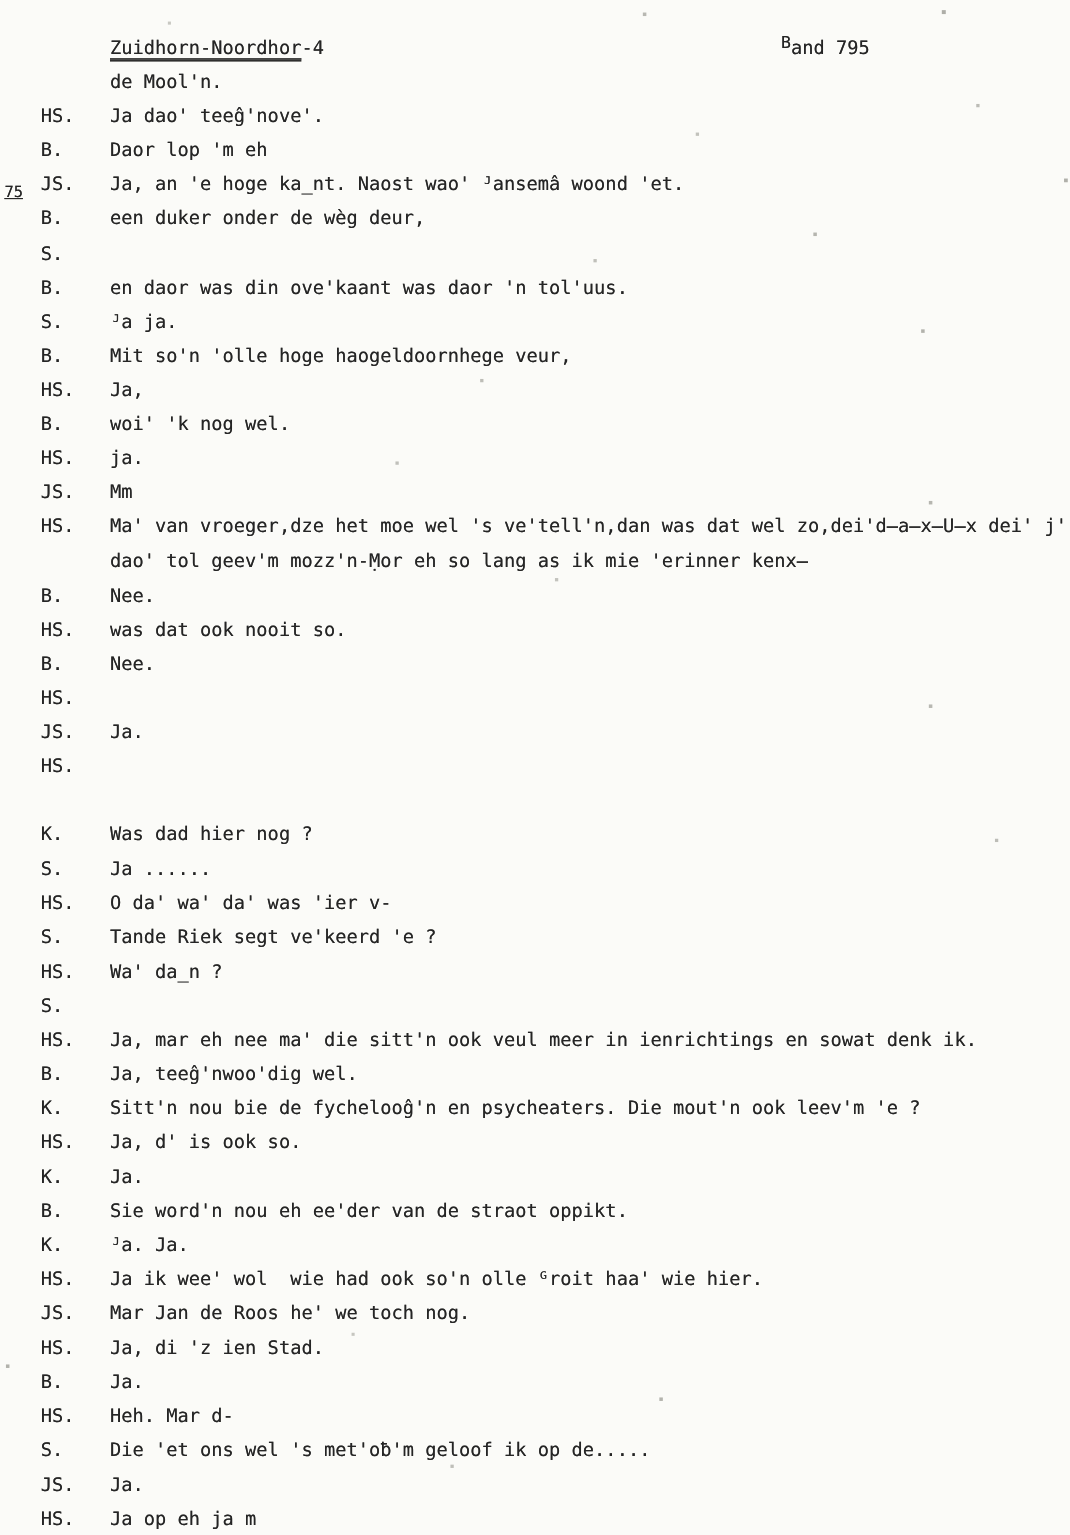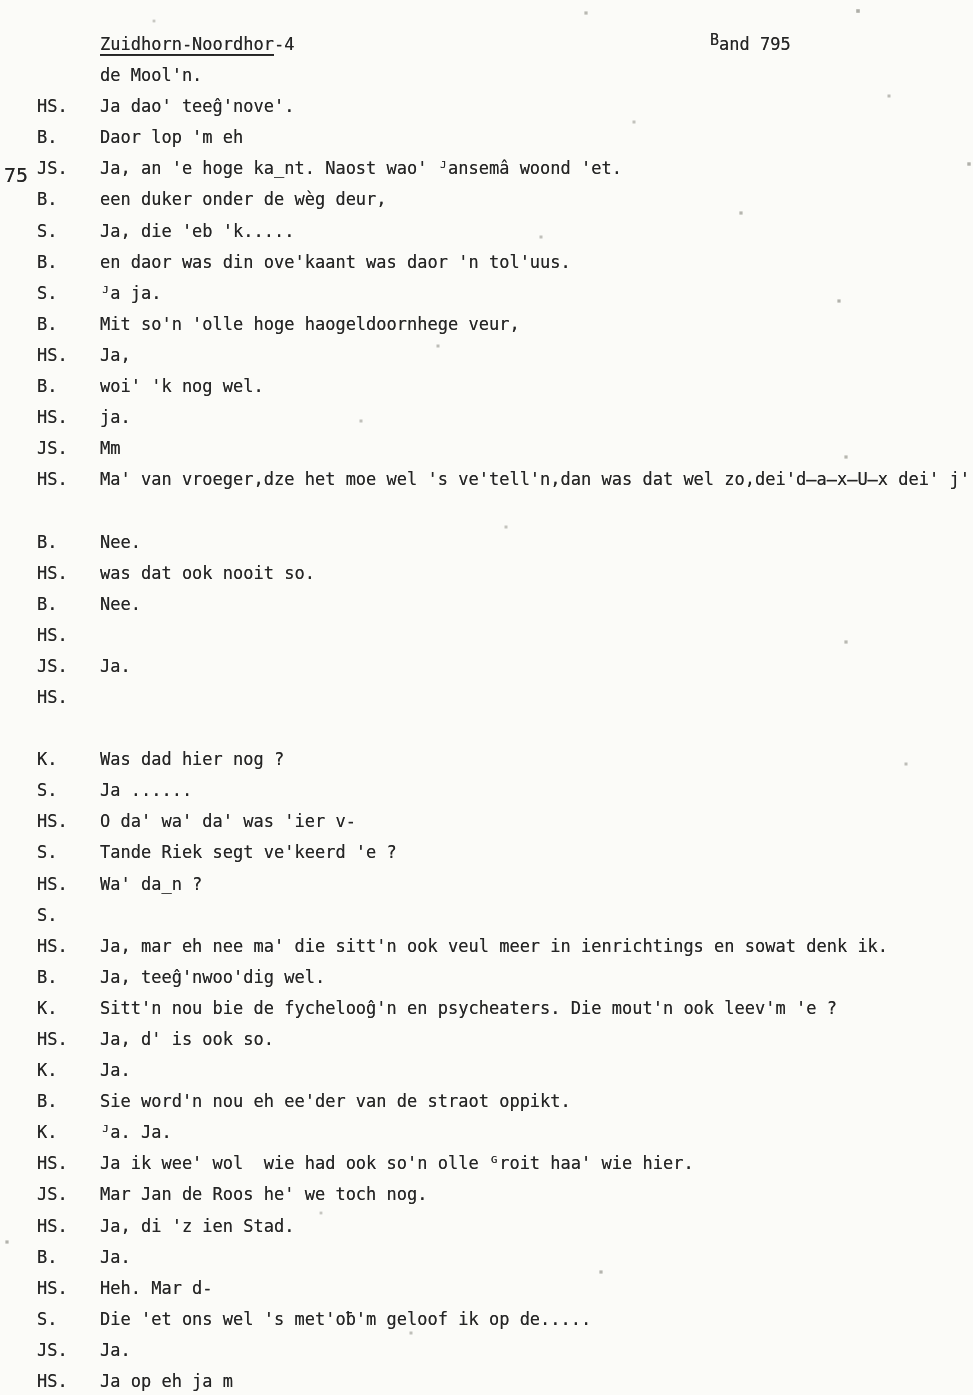--- a/index.html
+++ b/index.html
@@ -43,21 +43,22 @@
   }
   .raised {
     position: relative;
     top: -5px;
     font-size: 15px;
   }
   .margin-number {
     position: absolute;
     left: 4px;
     top: 160px;
-    font-size: 20px;
+    font-size: 14px;
+    text-decoration: underline;
   }
   .specks {
     position: absolute;
     left: 0; top: 0;
     width: 2px; height: 2px;
     background: transparent;
     box-shadow:
       585px 12px 0 0.6px #b8b8b2,
       857px 10px 0 0.8px #aeaea8,
       888px 95px  0 0.5px #bcbcb6,
@@ -98,30 +99,30 @@
   <div class="row">
     <span class="speaker"></span>
     <span class="text">de Mool'n.</span>
   </div>
 
   <div id="dialogue">
       <div class="row"><span class="speaker">HS.</span><span class="text">Ja dao' teeĝ'nove'.</span></div>
       <div class="row"><span class="speaker">B.</span><span class="text">Daor lop 'm eh</span></div>
       <div class="row"><span class="speaker">JS.</span><span class="text">Ja, an 'e hoge ka̲nt. Naost wao' ᴶansemâ woond 'et.</span></div>
       <div class="row"><span class="speaker">B.</span><span class="text">een duker onder de wèg deur,</span></div>
-      <div class="row"><span class="speaker">S.</span><span class="text">Ja, die 'eb 'k.....</span></div>
+      <div class="row"><span class="speaker">S.</span></div>
       <div class="row"><span class="speaker">B.</span><span class="text">en daor was din ove'kaant was daor 'n tol'uus.</span></div>
       <div class="row"><span class="speaker">S.</span><span class="text">ᴶa ja.</span></div>
       <div class="row"><span class="speaker">B.</span><span class="text">Mit so'n 'olle hoge haogeldoornhege veur,</span></div>
       <div class="row"><span class="speaker">HS.</span><span class="text">Ja,</span></div>
       <div class="row"><span class="speaker">B.</span><span class="text">woi' 'k nog wel.</span></div>
       <div class="row"><span class="speaker">HS.</span><span class="text">ja.</span></div>
       <div class="row"><span class="speaker">JS.</span><span class="text">Mm</span></div>
       <div class="row"><span class="speaker">HS.</span><span class="text">Ma' van vroeger,dze het moe wel 's ve'tell'n,dan was dat wel zo,dei'd̶a̶x̶U̶x dei' j'</span></div>
-      <div class="row"><span class="speaker"></span></div>
+      <div class="row"><span class="speaker"></span><span class="text">dao' tol geev'm mozz'n-̣Mor eh so lang as ik mie 'erinner kenx̶</span></div>
       <div class="row"><span class="speaker">B.</span><span class="text">Nee.</span></div>
       <div class="row"><span class="speaker">HS.</span><span class="text">was dat ook nooit so.</span></div>
       <div class="row"><span class="speaker">B.</span><span class="text">Nee.</span></div>
       <div class="row"><span class="speaker">HS.</span></div>
       <div class="row"><span class="speaker">JS.</span><span class="text">Ja.</span></div>
       <div class="row"><span class="speaker">HS.</span></div>
       <div class="row"><span class="speaker"></span></div>
       <div class="row"><span class="speaker">K.</span><span class="text">Was dad hier nog ?</span></div>
       <div class="row"><span class="speaker">S.</span><span class="text">Ja ......</span></div>
       <div class="row"><span class="speaker">HS.</span><span class="text">O da' wa' da' was 'ier v-</span></div>

